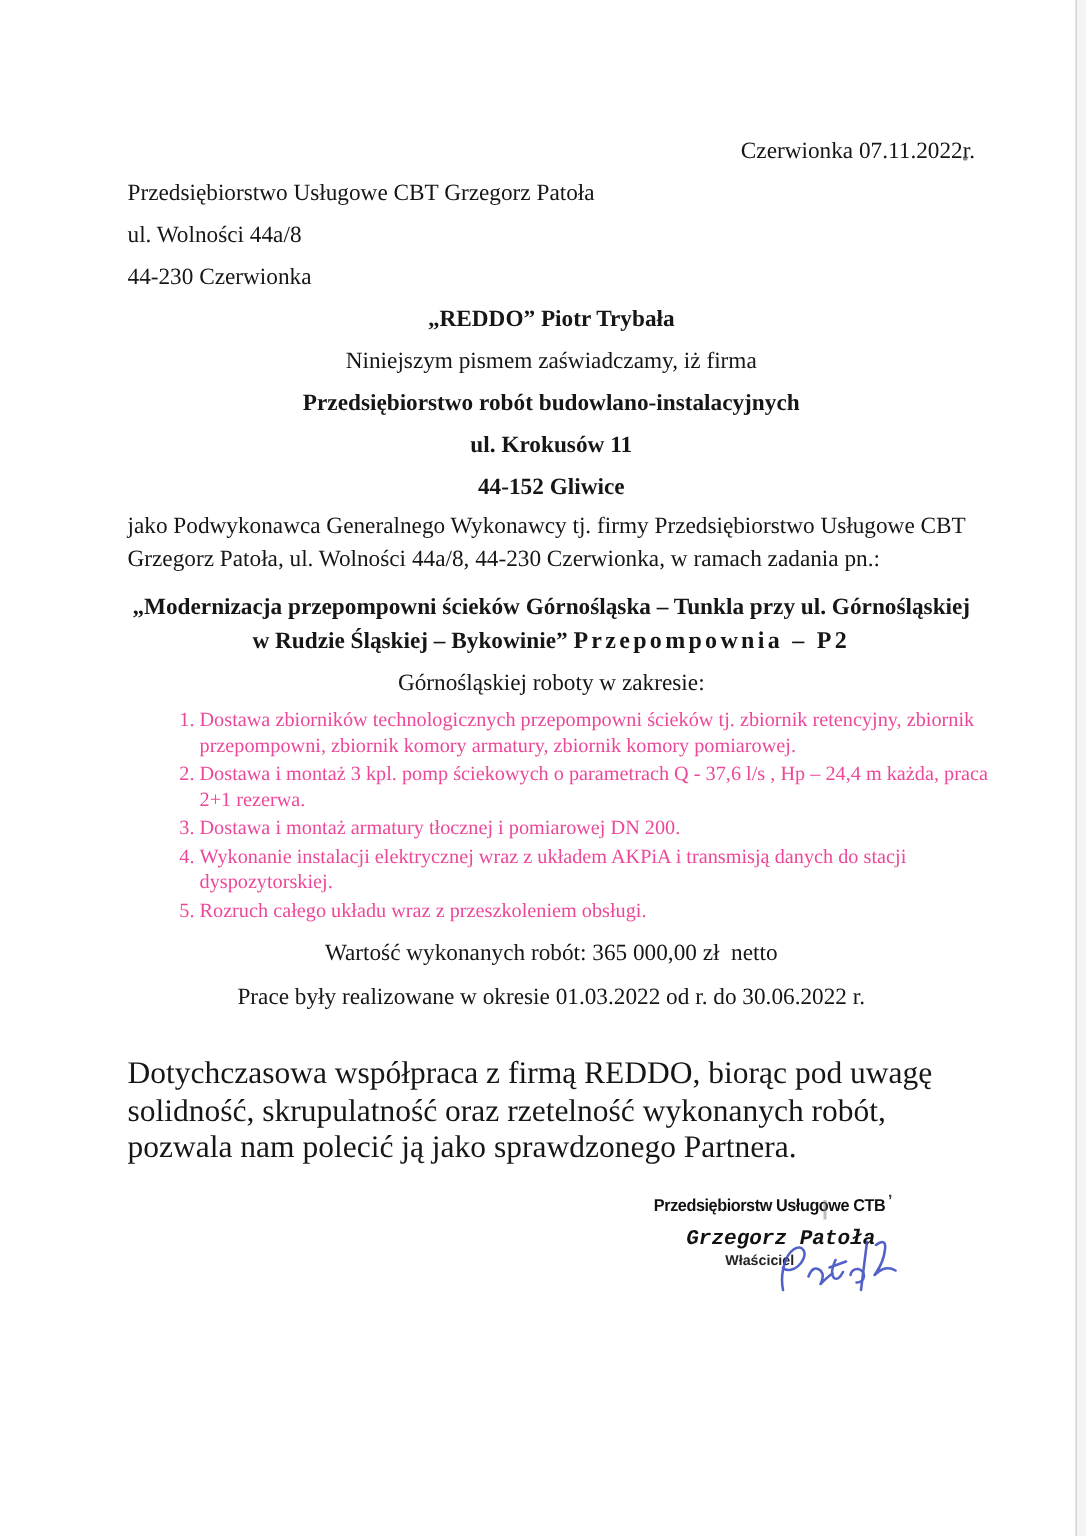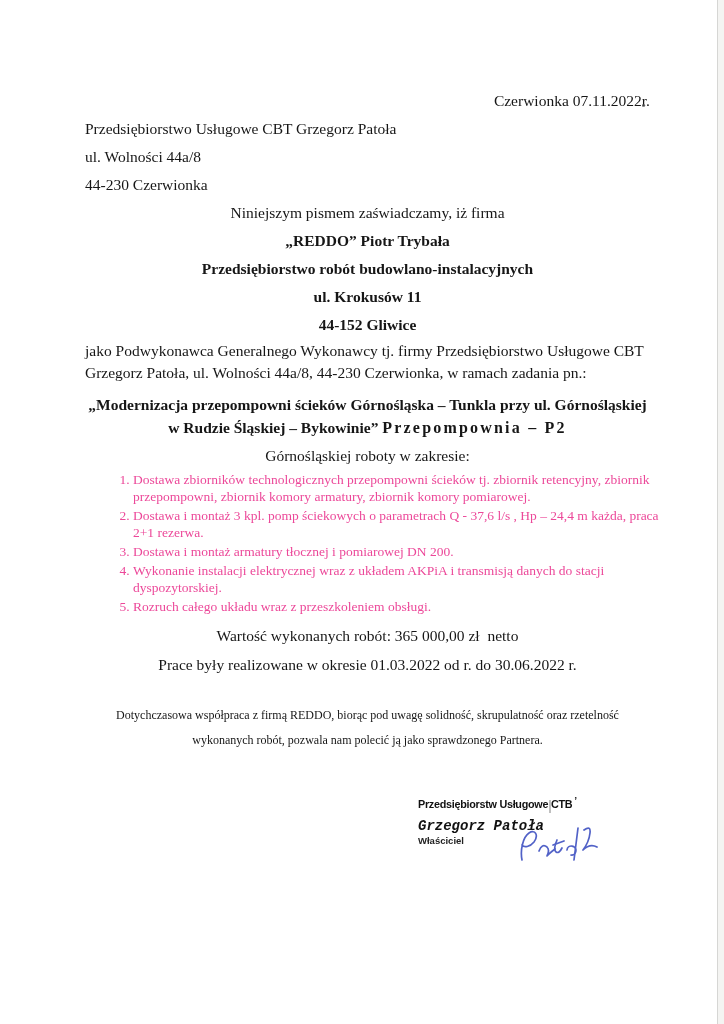--- a/index.html
+++ b/index.html
@@ -51,25 +51,26 @@
     margin:6px -14px 0 0; padding:0 0 0 48px;
     font-family:Liberation Serif, serif;
     font-size:13.5px; line-height:17px;
     color:#ec4899;
   }
   ol.scope-list li { margin-bottom:2px; }
   .value-line { margin-top:12px; margin-bottom:0; }
   .period-line { margin-top:11px; margin-bottom:0; }
   .closing {
     margin-top:29px;
-    font-size:12px; line-height:24.5px; text-align:center;
+    font-size:21px; line-height:24.5px; 
   }
 
   .stamp {
     position:absolute; left:418px; top:798px; width:205px;
+    text-align:center;
   }
   .stamp-company {
     font-family:"Liberation Sans","DejaVu Sans",sans-serif;
     font-weight:bold; font-size:11.5px; letter-spacing:-0.3px;
     transform:scaleX(0.94); transform-origin:left;
     color:#111; white-space:nowrap;
   }
   .stamp-mark {
     font-weight:bold; color:#333; font-size:11px;
     position:relative; top:-3px; left:2px;
@@ -98,22 +99,22 @@
 <div class="page">
 
   <div class="content">
 
     <div class="line right">Czerwionka 07.11.2022r.</div>
 
     <div class="line">Przedsiębiorstwo Usługowe CBT Grzegorz Patoła</div>
     <div class="line">ul. Wolności 44a/8</div>
     <div class="line">44-230 Czerwionka</div>
 
+    <div class="line center bold">„REDDO” Piotr Trybała</div>
     <div class="line center">Niniejszym pismem zaświadczamy, iż firma</div>
-    <div class="line center bold">„REDDO” Piotr Trybała</div>
     <div class="line center bold">Przedsiębiorstwo robót budowlano-instalacyjnych</div>
     <div class="line center bold">ul. Krokusów 11</div>
     <div class="line center bold addr-last">44-152 Gliwice</div>
 
     <div class="para">jako Podwykonawca Generalnego Wykonawcy tj. firmy Przedsiębiorstwo Usługowe CBT Grzegorz Patoła, ul. Wolności 44a/8, 44-230 Czerwionka, w ramach zadania pn.:</div>
 
     <div class="project-heading">
       <span>„Modernizacja przepompowni ścieków Górnośląska – Tunkla przy ul. Górnośląskiej w Rudzie Śląskiej – Bykowinie”</span>
       <span class="project-suffix">Przepompownia – P2</span>
     </div>

